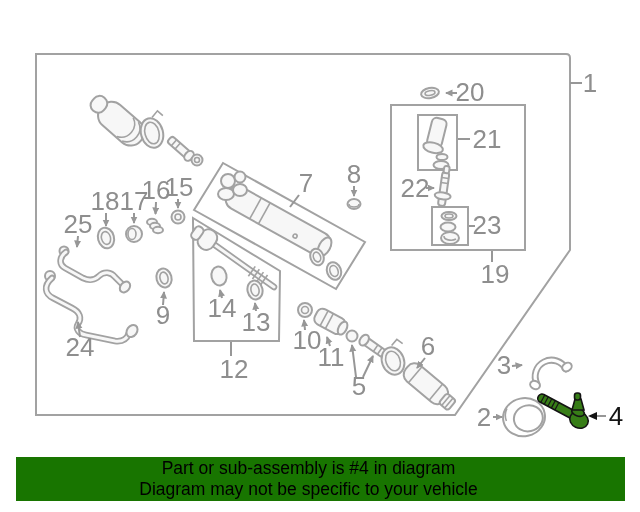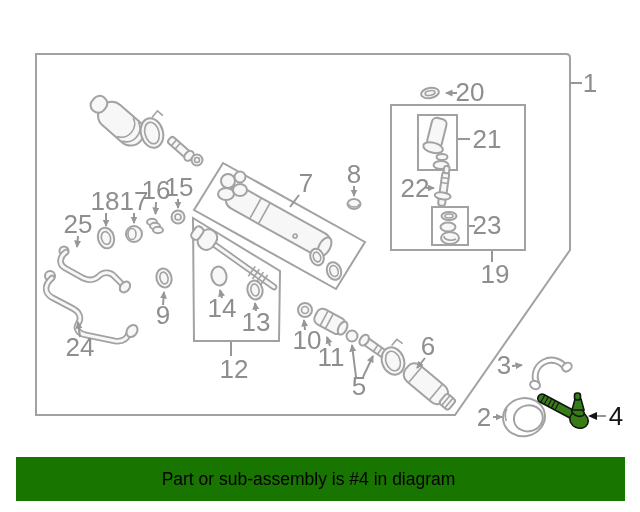--- a/index.html
+++ b/index.html
@@ -345,13 +345,14 @@
     <rect class="hlshape" x="574.5" y="393" width="6" height="7" rx="2.5"></rect>
   </g>
   <g>
     <line class="lead" x1="606" y1="416" x2="590" y2="416" stroke="#141414" marker-end="url(#ahb)"></line>
     <text x="616" y="425" class="hl">4</text>
   </g>
 </svg>
 
 <div id="banner">
   <div>Part or sub-assembly is #4 in diagram</div>
+  <div>Diagram may not be specific to your vehicle</div>
 </div>
 
 </body></html>

